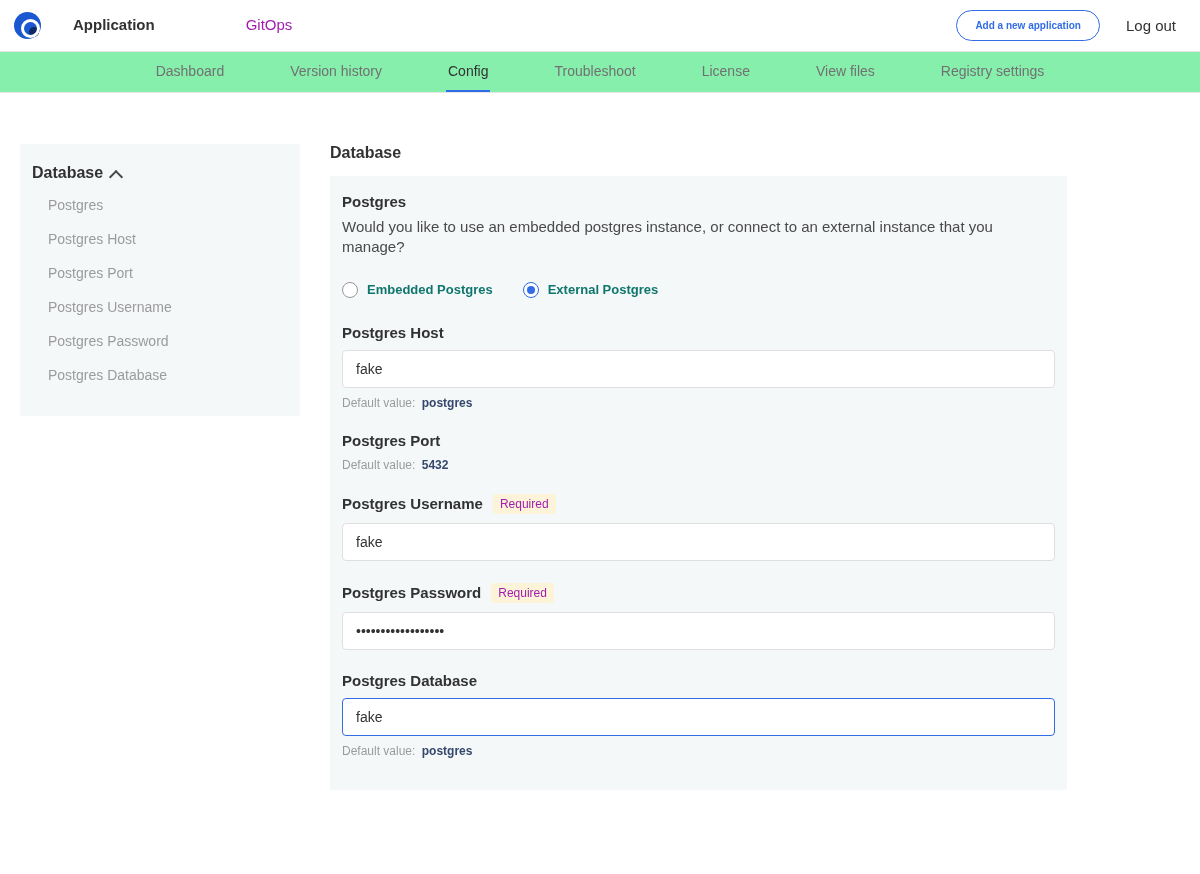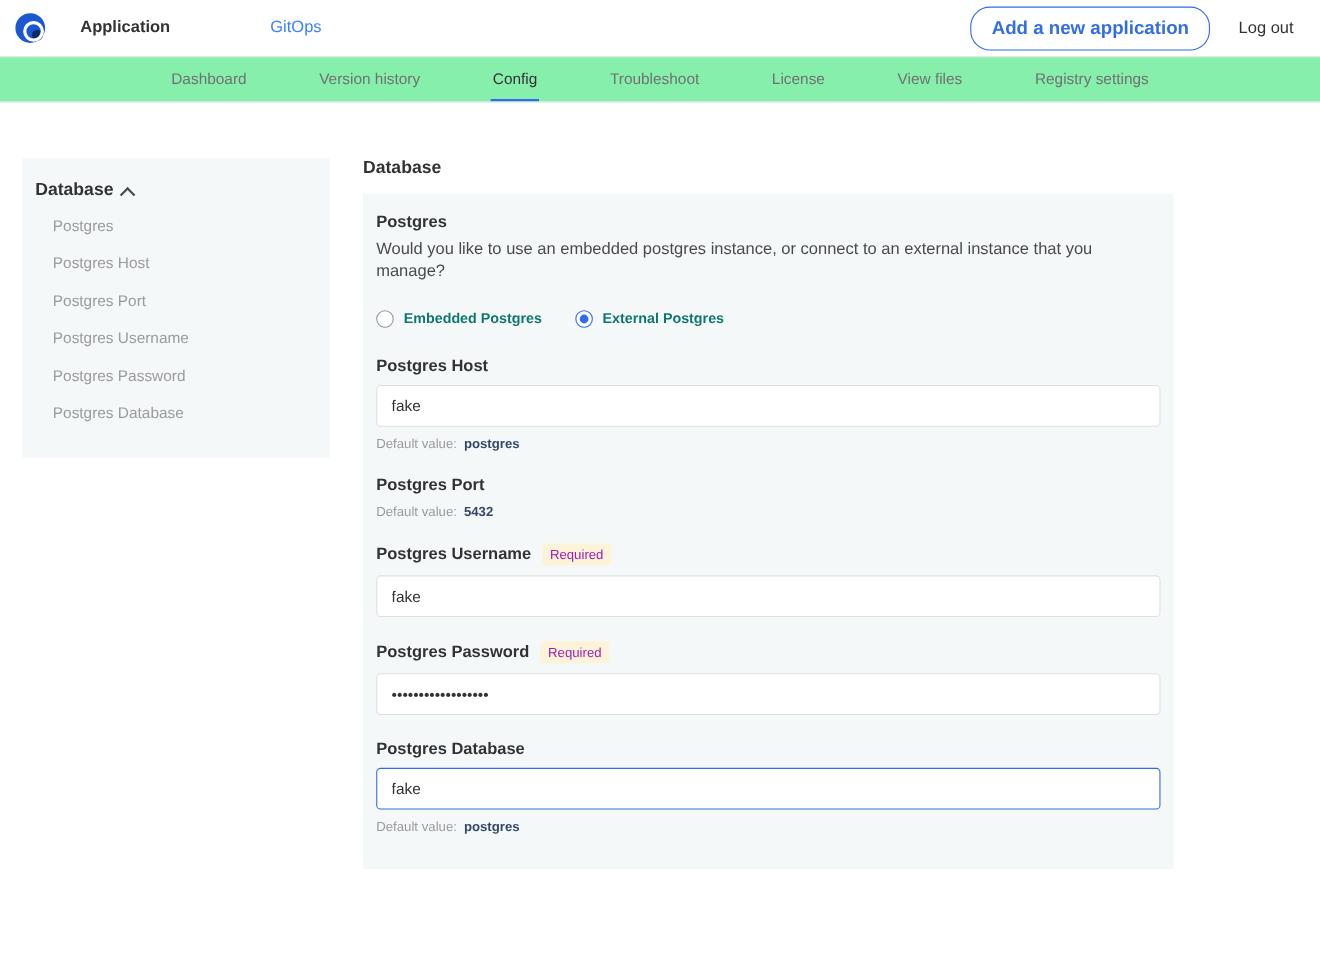--- a/index.html
+++ b/index.html
@@ -9,26 +9,26 @@
   
   .topbar { height: 52px; display: flex; align-items: center; border-bottom: 1px solid #e5e5e5;
     padding: 0 24px 0 14px; background: #fff; }
   .logo { width: 27px; height: 27px; border-radius: 50%; background: #1a57d0; position: relative;
     margin-right: 28px; flex: 0 0 auto; cursor: pointer; }
   .logo::after { content: ""; position: absolute; left: 7px; top: 7px; width: 13px; height: 13px;
     border-radius: 50%; border: 3px solid #ffffff; }
   .logo::before { content: ""; position: absolute; right: 2px; bottom: 2px; width: 10px; height: 10px;
     border-radius: 50%; background: #0b2a66; }
   .top-tabs { display: flex; align-items: center; height: 100%; gap: 45px; }
-  .top-tab { font-size: 15px; color: #3b82f6; padding: 0 4px; margin-right: 38px; height: 100%;
+  .top-tab { font-size: 15px; color: #a21caf; padding: 0 4px; margin-right: 38px; height: 100%;
     display: flex; align-items: center; cursor: pointer; border-bottom: 2px solid transparent; }
   .top-tab.active { color: #323232; font-weight: 700; }
   .top-right { margin-left: auto; display: flex; align-items: center; gap: 26px; }
   .add-app-btn { border: 1px solid #326de6; color: #326de6; background: #fff; font-weight: 700;
-    font-size: 17px; padding: 9px 18px; border-radius: 18px; cursor: pointer;
+    font-size: 10px; padding: 9px 18px; border-radius: 18px; cursor: pointer;
     font-family: "Liberation Sans", sans-serif; }
   .logout { font-size: 15px; color: #323232; cursor: pointer; }
 
   
   .subnav { height: 41px; background: #86efac; border-bottom: 1px solid #e4e7e9;
     display: flex; align-items: stretch; justify-content: center; gap: 62px; }
   .subnav-tab { font-size: 14px; color: #717171; display: flex; align-items: center;
     cursor: pointer; border-bottom: 2px solid transparent; padding: 0 2px; }
   .subnav-tab.active { color: #323232; border-bottom-color: #326de6; }
 

